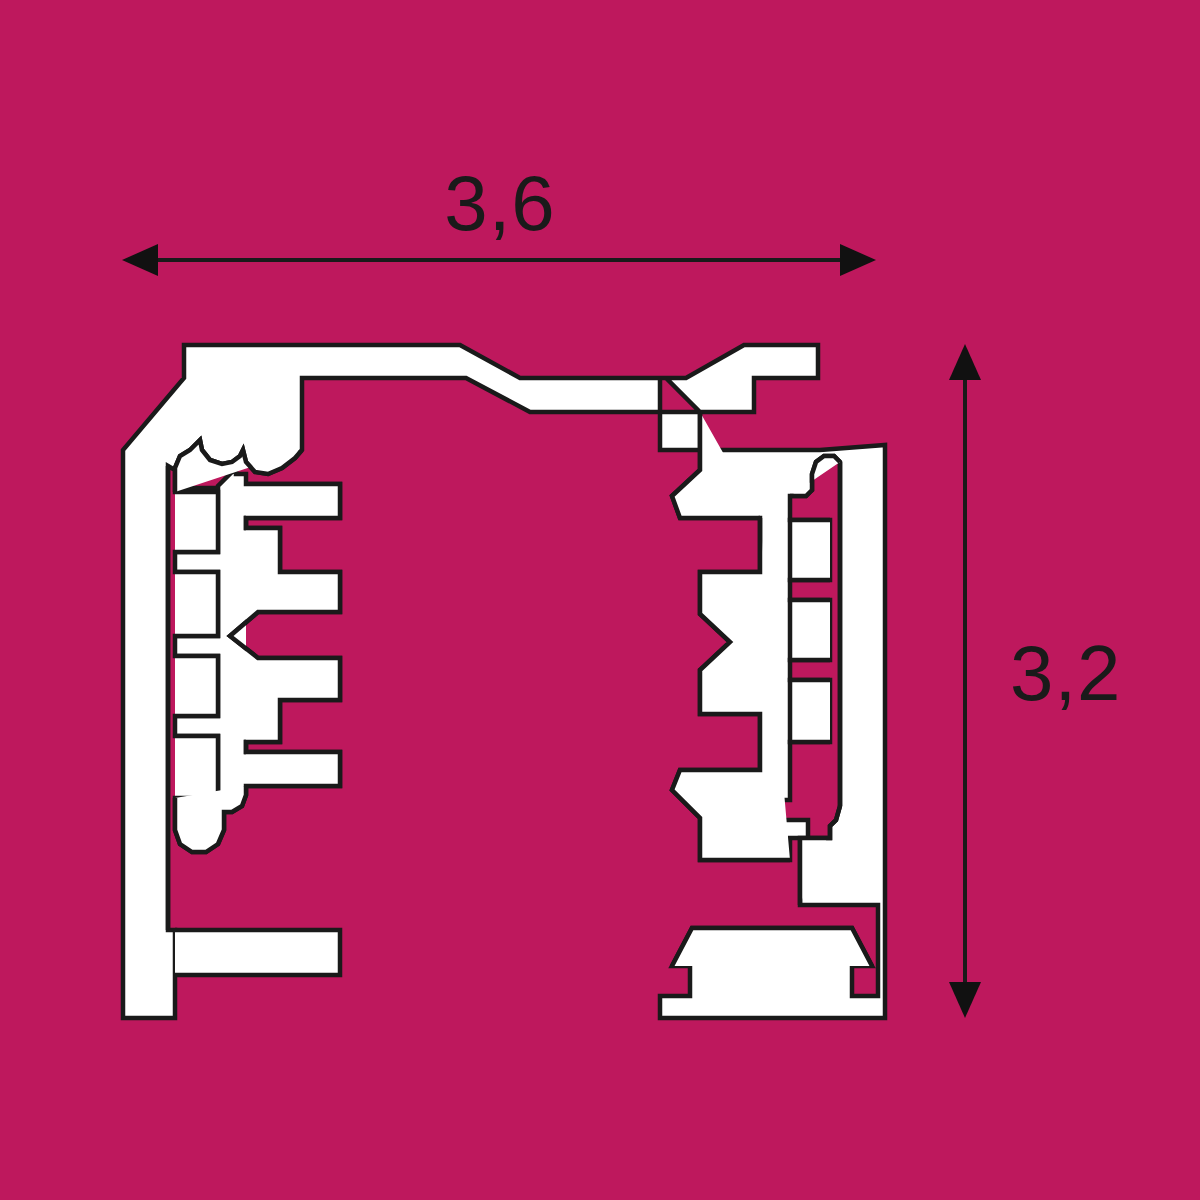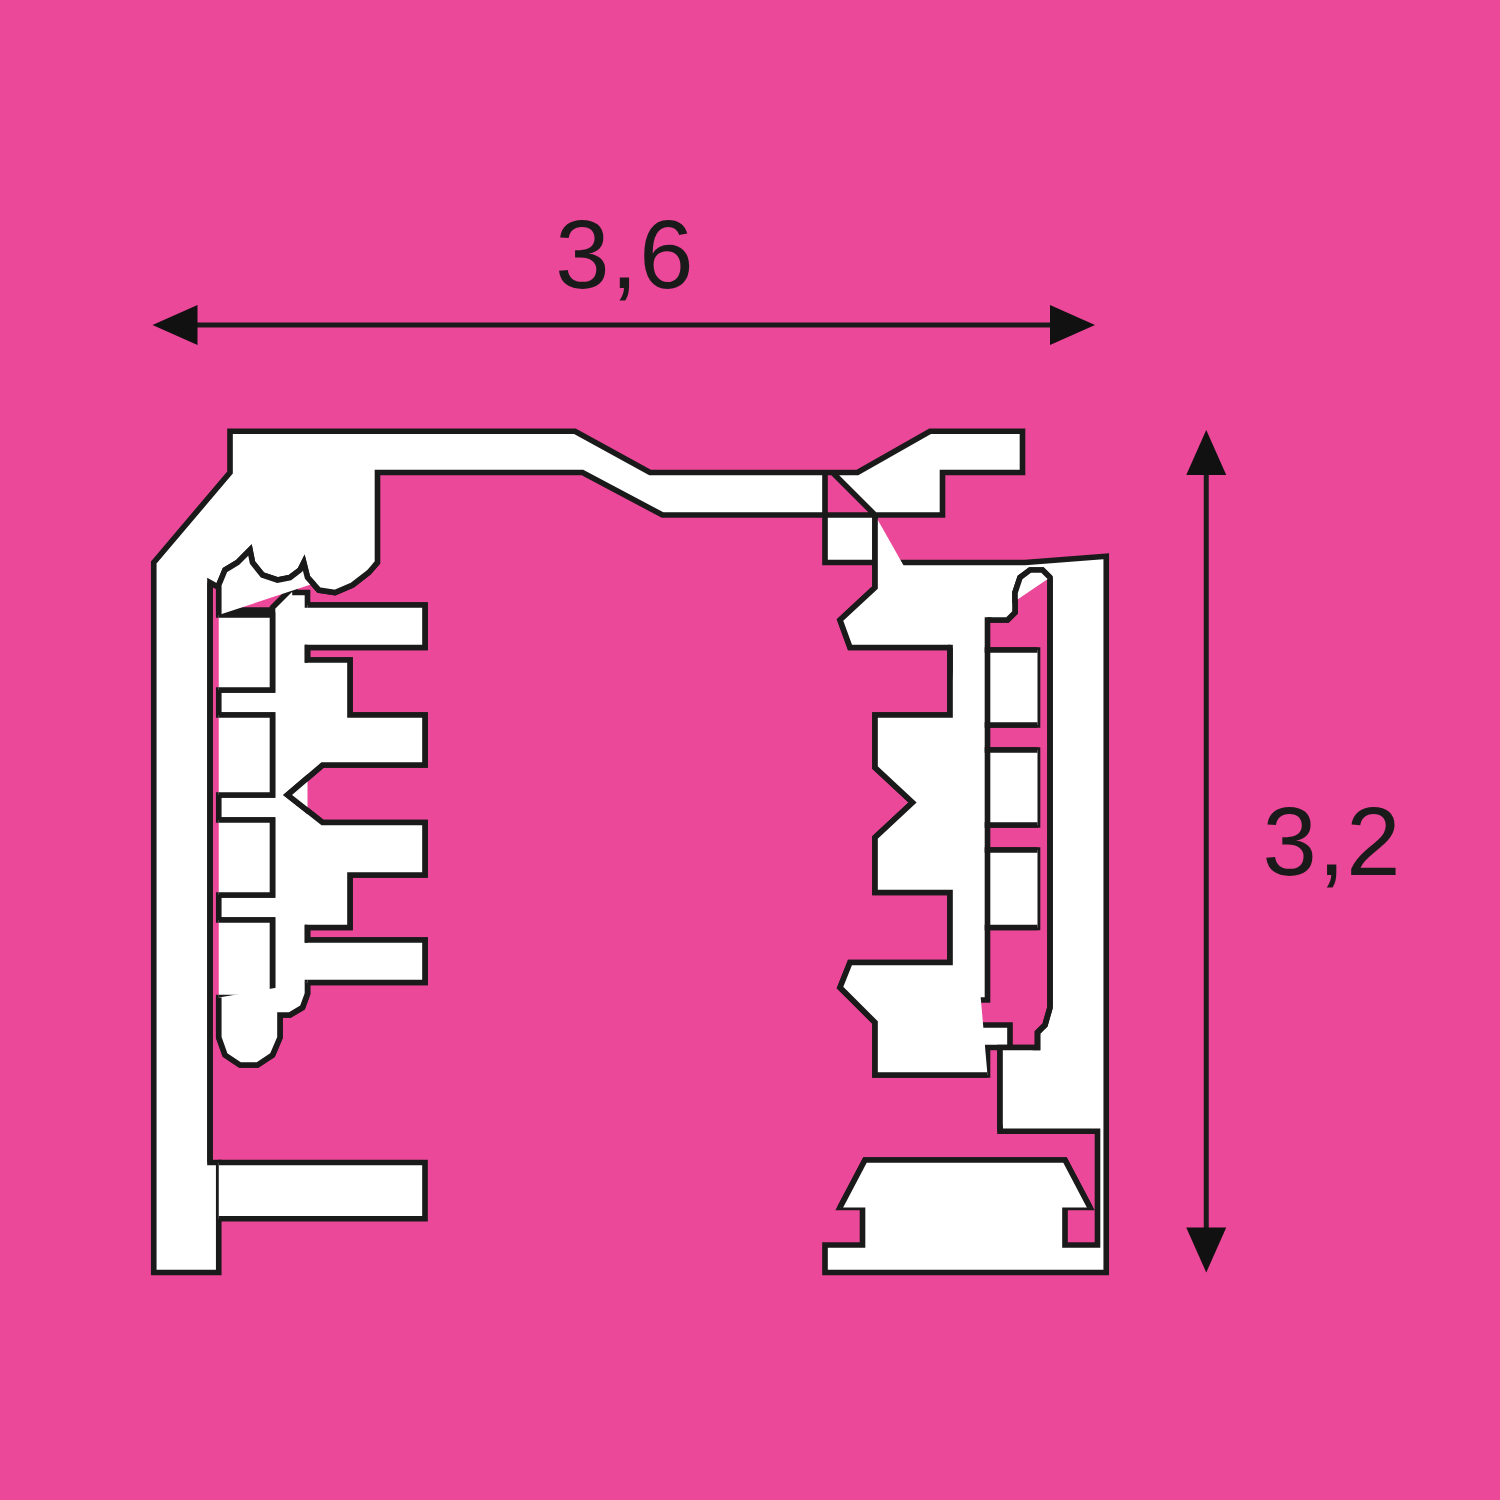--- a/index.html
+++ b/index.html
@@ -11,21 +11,21 @@
   body {
     width: 1200px;
     height: 1200px;
     font-family: "Liberation Sans", sans-serif;
     overflow: hidden;
   }
   #drawing-root {
     position: relative;
     width: 1200px;
     height: 1200px;
-    background: #ec4899;
+    background: #be185d;
   }
   svg#technical-drawing {
     display: block;
     width: 1200px;
     height: 1200px;
   }
   .dim-text {
     font-family: "Liberation Sans", sans-serif;
     font-size: 78px;
     fill: #1a1a1a;

